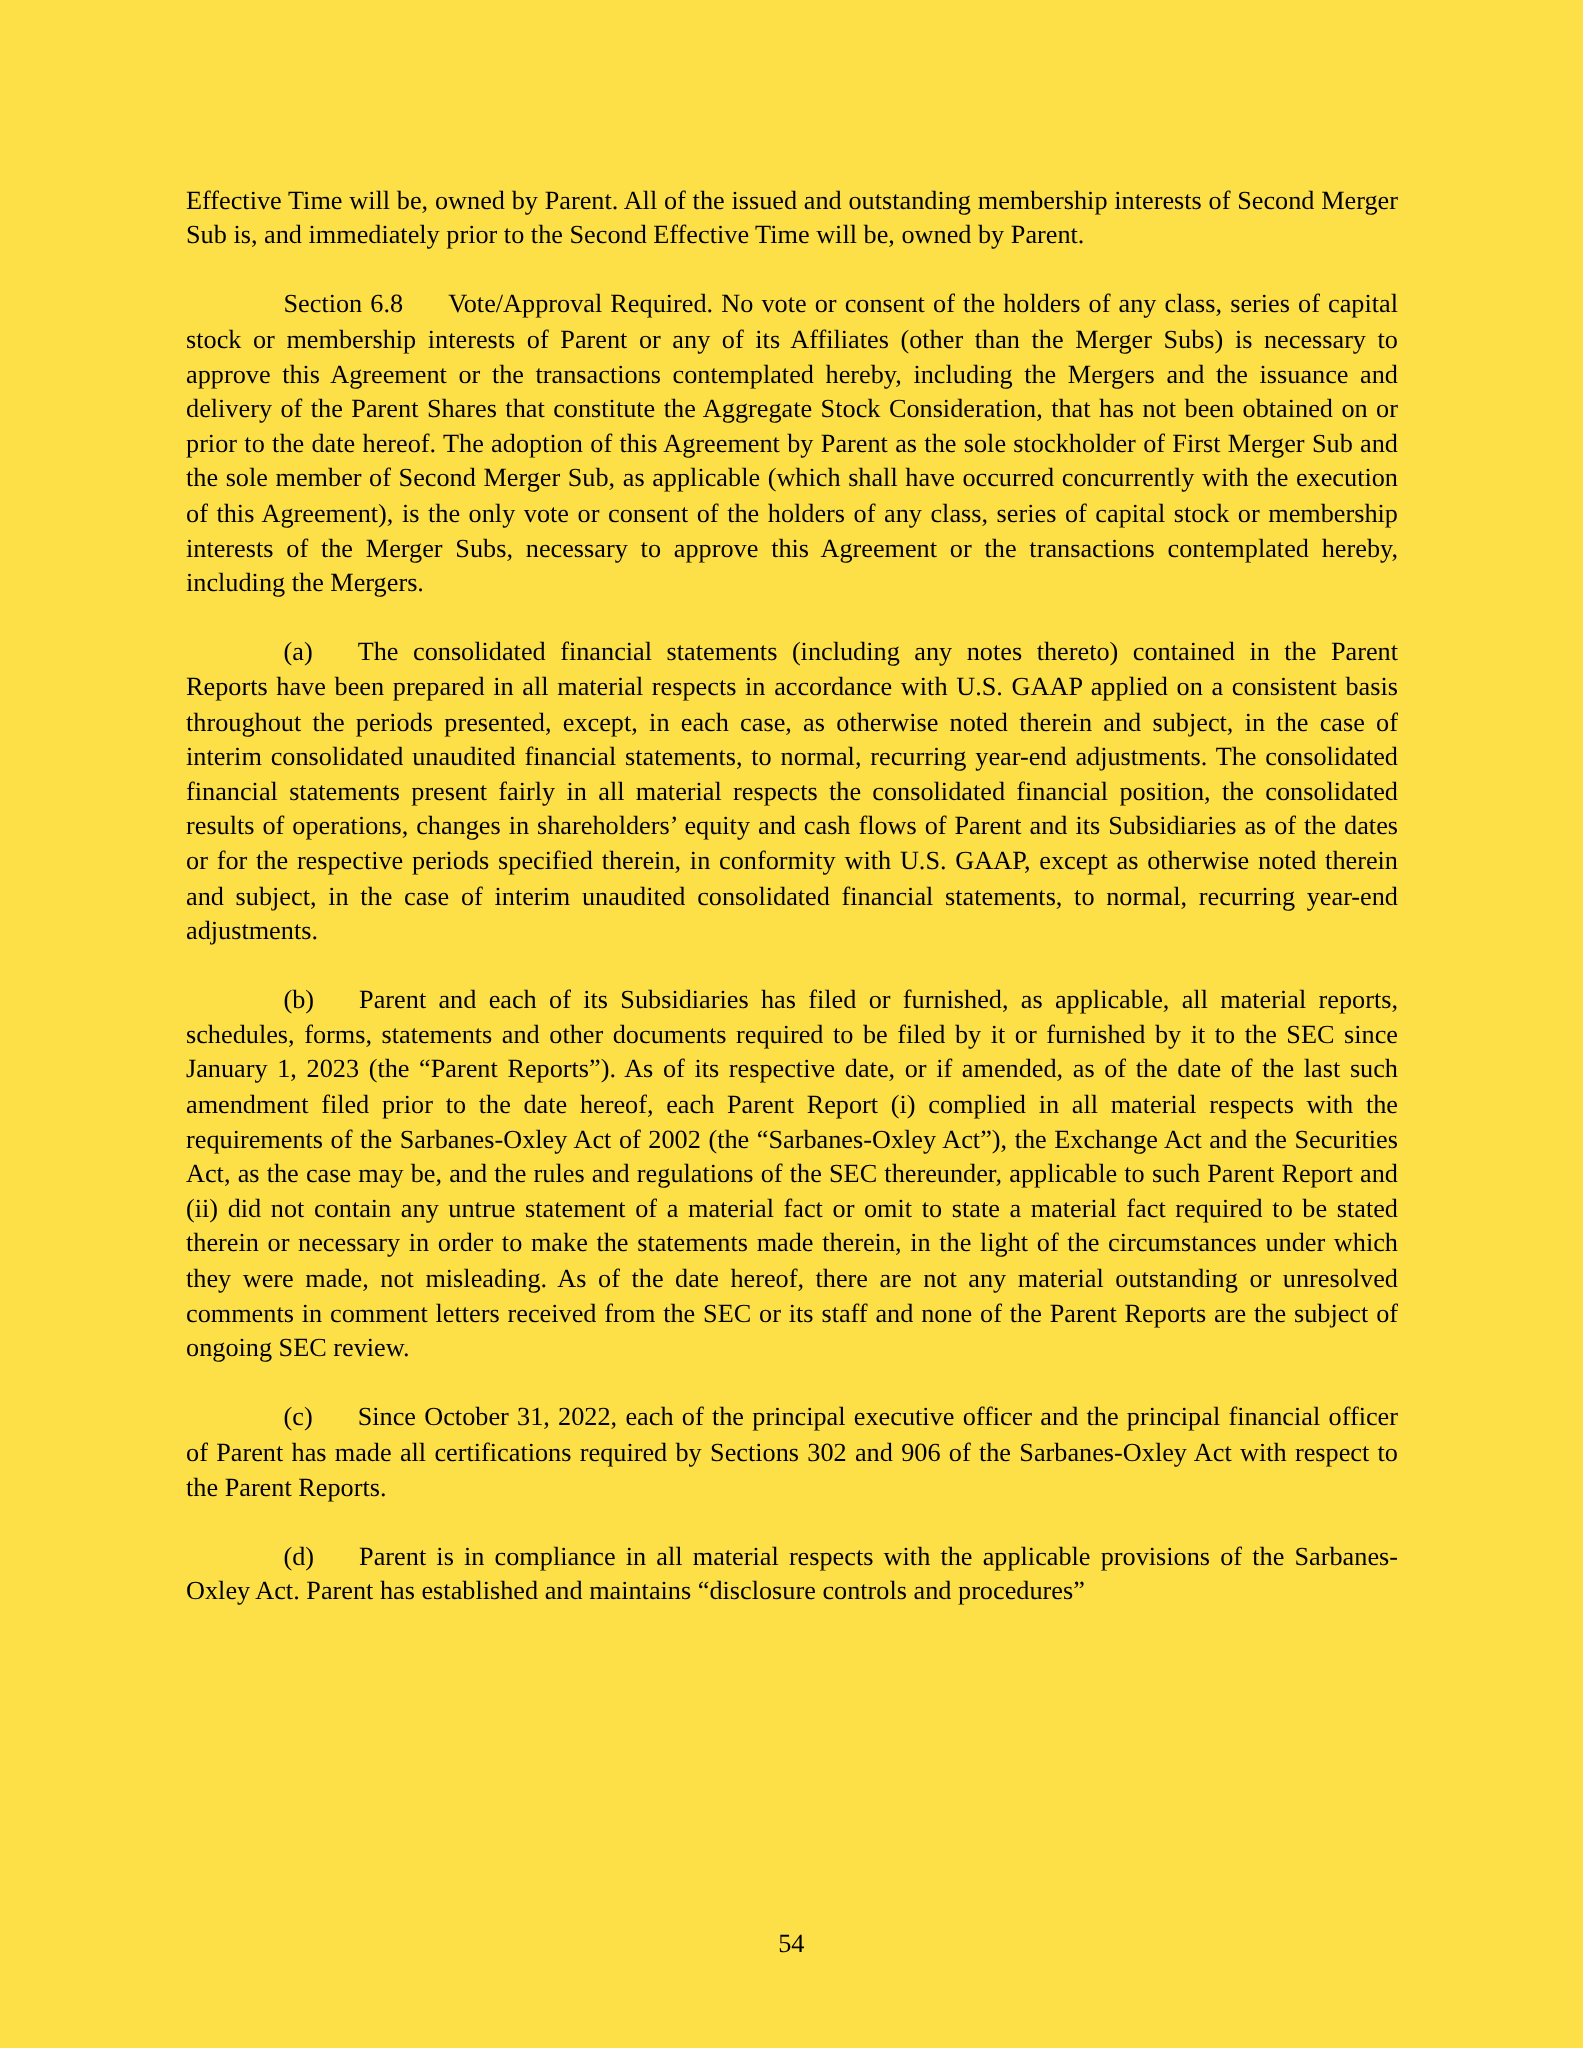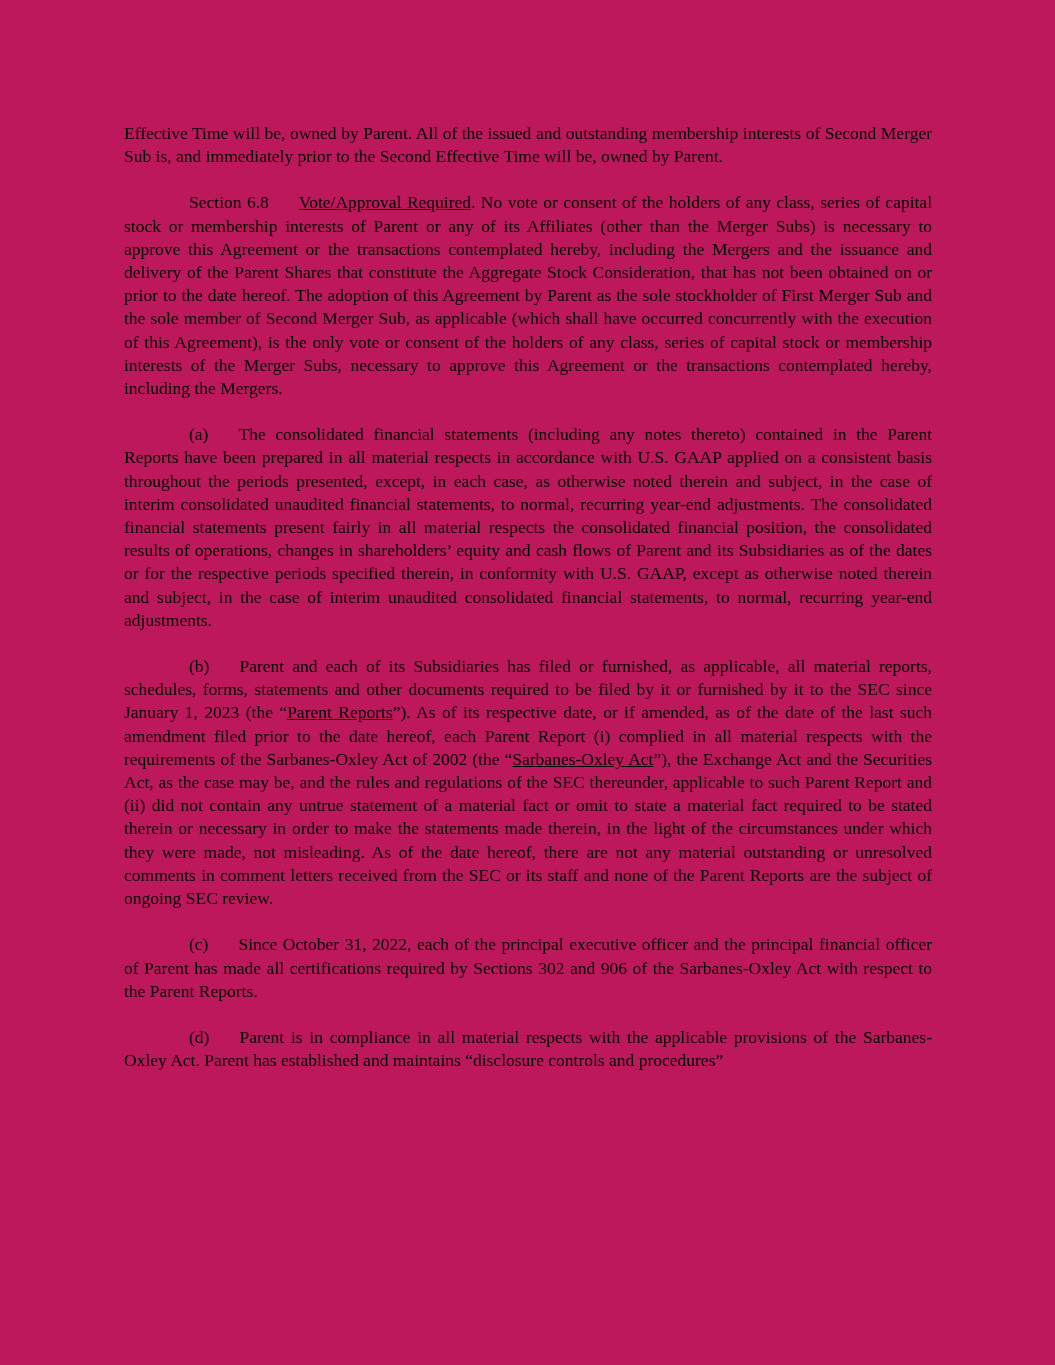--- a/index.html
+++ b/index.html
@@ -4,21 +4,21 @@
 <style>
   html, body {
     margin: 0;
     padding: 0;
     background: #ffffff;
   }
   .page {
     position: relative;
     width: 1055px;
     height: 1365px;
-    background: #be185d;
+    background: #fde047;
     font-family: "Liberation Serif", "DejaVu Serif", serif;
     font-size: 17.5px;
     line-height: 23.2px;
     color: #000000;
     box-sizing: border-box;
     overflow: hidden;
     padding-left: 12px;
   }
   .doc-body {
     position: absolute;
@@ -34,21 +34,20 @@
     text-indent: 65px;
   }
   p.para:last-child {
     margin-bottom: 0;
   }
   span.tab {
     display: inline-block;
     width: 30px;
   }
   span.u {
-    text-decoration: underline;
   }
   .page-number {
     position: absolute;
     bottom: 58px;
     left: 0;
     width: 100%;
     text-align: center;
     font-family: "Liberation Serif", "DejaVu Serif", serif;
     font-size: 17.5px;
     color: #000000;
@@ -59,13 +58,14 @@
 
 <div class="page">
   <div class="doc-body">
       <p class="para"><span>Effective Time will be, owned by Parent. All of the issued and outstanding membership interests of Second Merger Sub is, and immediately prior to the Second Effective Time will be, owned by Parent.</span></p>
       <p class="para indent"><span>Section 6.8</span><span class="tab"></span><span class="u">Vote/Approval Required</span><span>. No vote or consent of the holders of any class, series of capital stock or membership interests of Parent or any of its Affiliates (other than the Merger Subs) is necessary to approve this Agreement or the transactions contemplated hereby, including the Mergers and the issuance and delivery of the Parent Shares that constitute the Aggregate Stock Consideration, that has not been obtained on or prior to the date hereof. The adoption of this Agreement by Parent as the sole stockholder of First Merger Sub and the sole member of Second Merger Sub, as applicable (which shall have occurred concurrently with the execution of this Agreement), is the only vote or consent of the holders of any class, series of capital stock or membership interests of the Merger Subs, necessary to approve this Agreement or the transactions contemplated hereby, including the Mergers.</span></p>
       <p class="para indent"><span>(a)</span><span class="tab"></span><span>The consolidated financial statements (including any notes thereto) contained in the Parent Reports have been prepared in all material respects in accordance with U.S. GAAP applied on a consistent basis throughout the periods presented, except, in each case, as otherwise noted therein and subject, in the case of interim consolidated unaudited financial statements, to normal, recurring year-end adjustments. The consolidated financial statements present fairly in all material respects the consolidated financial position, the consolidated results of operations, changes in shareholders’ equity and cash flows of Parent and its Subsidiaries as of the dates or for the respective periods specified therein, in conformity with U.S. GAAP, except as otherwise noted therein and subject, in the case of interim unaudited consolidated financial statements, to normal, recurring year-end adjustments.</span></p>
       <p class="para indent"><span>(b)</span><span class="tab"></span><span>Parent and each of its Subsidiaries has filed or furnished, as applicable, all material reports, schedules, forms, statements and other documents required to be filed by it or furnished by it to the SEC since January 1, 2023 (the “</span><span class="u">Parent Reports</span><span>”). As of its respective date, or if amended, as of the date of the last such amendment filed prior to the date hereof, each Parent Report (i) complied in all material respects with the requirements of the Sarbanes-Oxley Act of 2002 (the “</span><span class="u">Sarbanes-Oxley Act</span><span>”), the Exchange Act and the Securities Act, as the case may be, and the rules and regulations of the SEC thereunder, applicable to such Parent Report and (ii) did not contain any untrue statement of a material fact or omit to state a material fact required to be stated therein or necessary in order to make the statements made therein, in the light of the circumstances under which they were made, not misleading. As of the date hereof, there are not any material outstanding or unresolved comments in comment letters received from the SEC or its staff and none of the Parent Reports are the subject of ongoing SEC review.</span></p>
       <p class="para indent"><span>(c)</span><span class="tab"></span><span>Since October 31, 2022, each of the principal executive officer and the principal financial officer of Parent has made all certifications required by Sections 302 and 906 of the Sarbanes-Oxley Act with respect to the Parent Reports.</span></p>
       <p class="para indent"><span>(d)</span><span class="tab"></span><span>Parent is in compliance in all material respects with the applicable provisions of the Sarbanes-Oxley Act. Parent has established and maintains “disclosure controls and procedures”</span></p>
     </div>
+  <div class="page-number">54</div>
 </div>
 
 </body></html>

